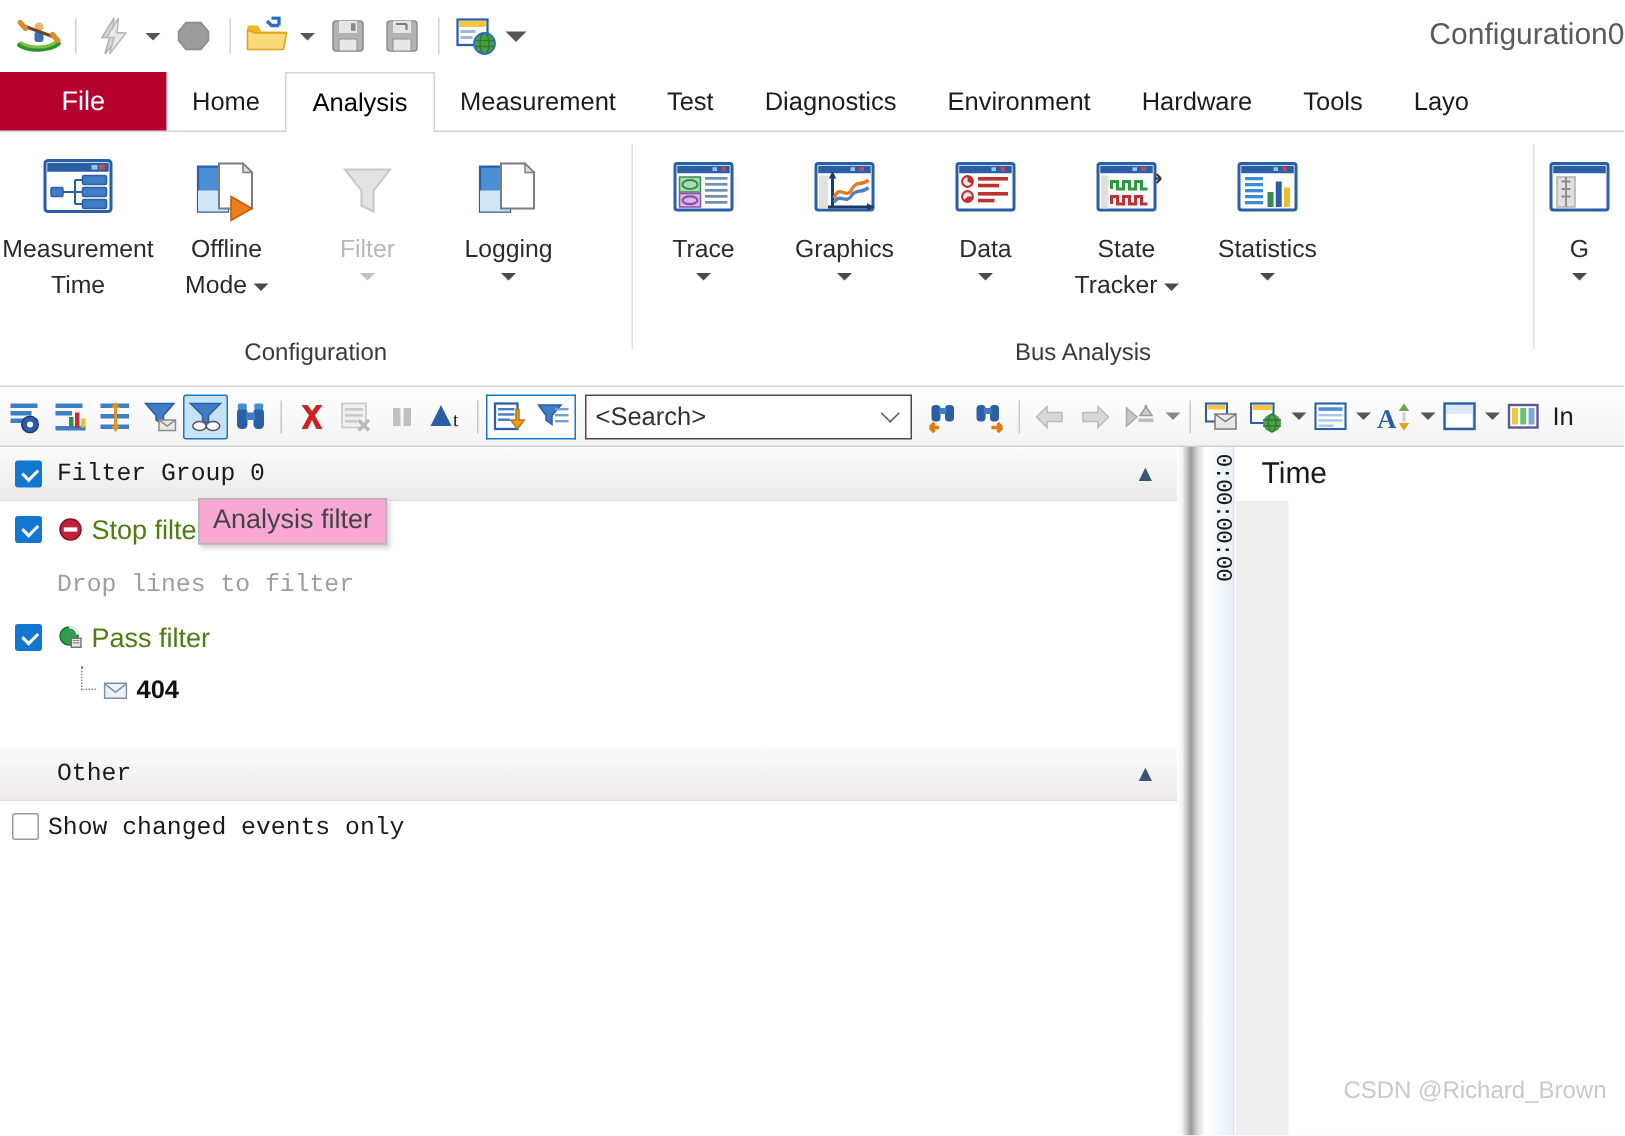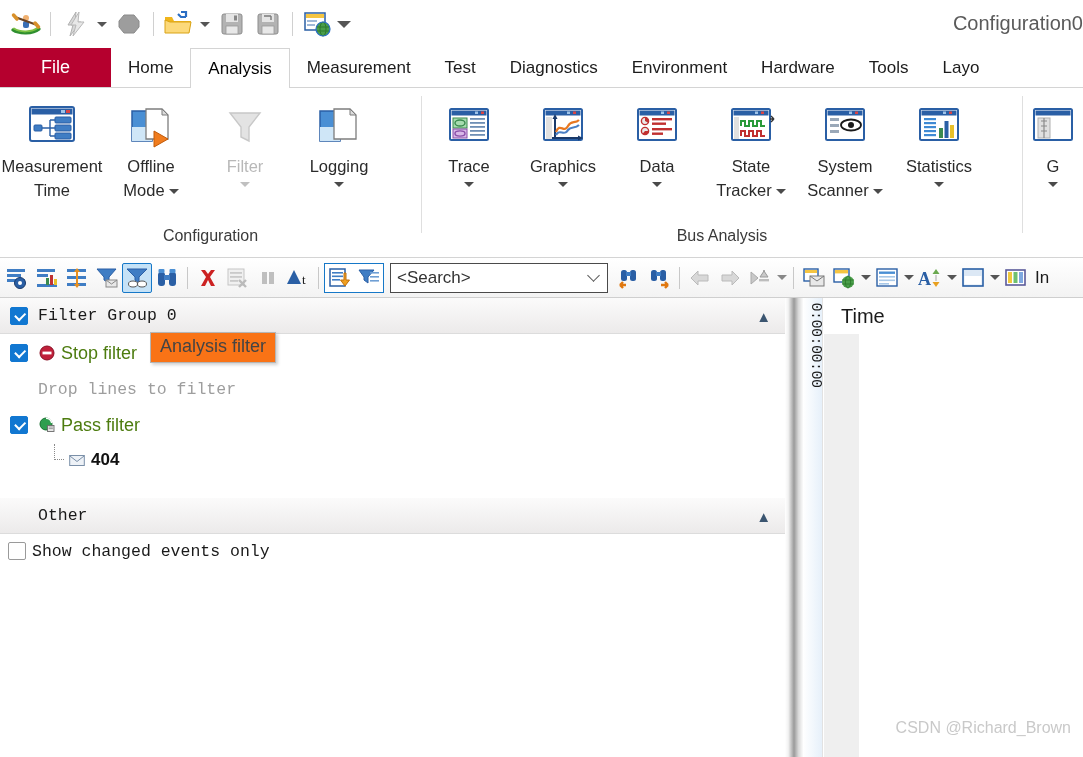--- a/index.html
+++ b/index.html
@@ -166,22 +166,22 @@
     border-bottom:1px dotted #8a8a8a;
   }
   .f-child-lbl { font-size:17px; color:#111; font-weight:bold; }
   .showchanged {
     display:flex; align-items:center; height:34px; padding-left:8px; gap:6px;
   }
   .showchanged-lbl { font-family:"Liberation Mono", monospace; font-size:16.5px; color:#1a1a1a; }
 
   
   .tooltip {
-    position:absolute; left:150px; top:332px;
-    background:#f97316; border:1px solid #b5b5b5;
+    position:absolute; left:132px; top:332px;
+    background:#f9a8d4; border:1px solid #b5b5b5;
     box-shadow:2px 2px 3px rgba(0,0,0,.18);
     padding:3px 9px 5px 9px; font-size:18px; color:#444; z-index:50;
     white-space:nowrap;
   }
 
   
   .splitter {
     position:absolute; left:785px; top:298px; width:18px; height:459px;
     background:linear-gradient(to right,#ffffff 0%, #f2f2f2 18%, #9a9a9a 50%, #d9d9d9 75%, #fbfbfb 100%);
   }
@@ -482,40 +482,20 @@
               <path d="M43 15 L47 15 M47 15 L44 12 M47 15 L44 18" stroke="#333" stroke-width="1.4" fill="none"></path>
             </svg>
           </div>
           <div class="rbtn-lbl">State</div>
           <div class="rbtn-lbl rbtn-lbl2">
             <span>Tracker</span>
             <span class="arrow-sm"></span>
           </div>
         </div>
 
-        <div class="rbtn">
-          <div class="rbtn-ico">
-            <svg width="48" height="44" viewBox="0 0 48 44">
-              <rect x="5" y="5" width="38" height="31" rx="1.5" fill="#fff" stroke="#2a5fa5" stroke-width="2"></rect>
-              <rect x="6.5" y="6.5" width="35" height="5" fill="#2a5fa5"></rect>
-              <rect x="28" y="7.5" width="3" height="2.5" fill="#9fc3e8"></rect>
-              <rect x="34" y="7.5" width="3" height="2.5" fill="#d94545"></rect>
-              <rect x="9" y="14" width="9" height="3" fill="#9aa8b8"></rect>
-              <rect x="9" y="20" width="9" height="3" fill="#9aa8b8"></rect>
-              <rect x="9" y="26" width="9" height="3" fill="#9aa8b8"></rect>
-              <ellipse cx="30" cy="21" rx="10" ry="5.5" fill="#fff" stroke="#1a1a1a" stroke-width="1.8"></ellipse>
-              <circle cx="30" cy="21" r="3" fill="#1a1a1a"></circle>
-            </svg>
-          </div>
-          <div class="rbtn-lbl">System</div>
-          <div class="rbtn-lbl rbtn-lbl2">
-            <span>Scanner</span>
-            <span class="arrow-sm"></span>
-          </div>
-        </div>
 
         <div class="rbtn">
           <div class="rbtn-ico">
             <svg width="48" height="44" viewBox="0 0 48 44">
               <rect x="5" y="5" width="38" height="31" rx="1.5" fill="#fff" stroke="#2a5fa5" stroke-width="2"></rect>
               <rect x="6.5" y="6.5" width="35" height="5" fill="#2a5fa5"></rect>
               <rect x="28" y="7.5" width="3" height="2.5" fill="#9fc3e8"></rect>
               <rect x="34" y="7.5" width="3" height="2.5" fill="#d94545"></rect>
               <rect x="9" y="14" width="12" height="2.2" fill="#3f8ad4"></rect>
               <rect x="9" y="18" width="12" height="2.2" fill="#3f8ad4"></rect>

